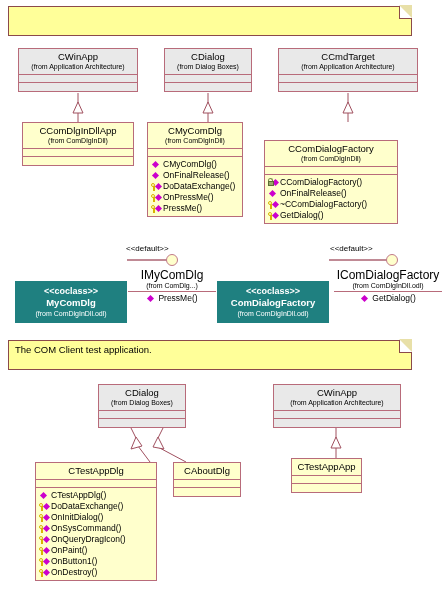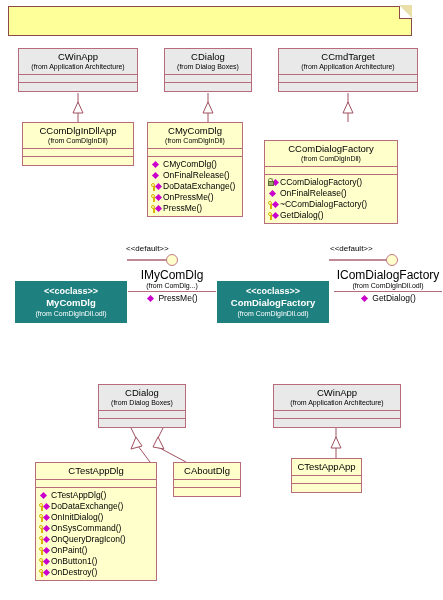--- a/index.html
+++ b/index.html
@@ -443,20 +443,24 @@
     <div class="iface-from">(from ComDlgInDll.odl)</div>
     <div class="iface-rule"></div>
     <div class="iface-op">
       <span class="ic">
           <span class="dia"></span>
         </span>
       <span class="op-label">GetDialog()</span>
     </div>
   </div>
 
+  <div class="note" style="left:8px; top:340px; width:404px; height:30px;">
+    <div class="note-fold"></div>
+    <div class="note-text">The COM Client test application.</div>
+  </div>
 
   <div class="cls base" style="left:98px; top:384px; width:88px;">
     <div class="cls-head">
       <div class="cls-name">CDialog</div>
       <div class="cls-from">(from Dialog Boxes)</div>
     </div>
     <div class="cls-attrs"></div>
     <div class="cls-ops empty"></div>
   </div>
 

